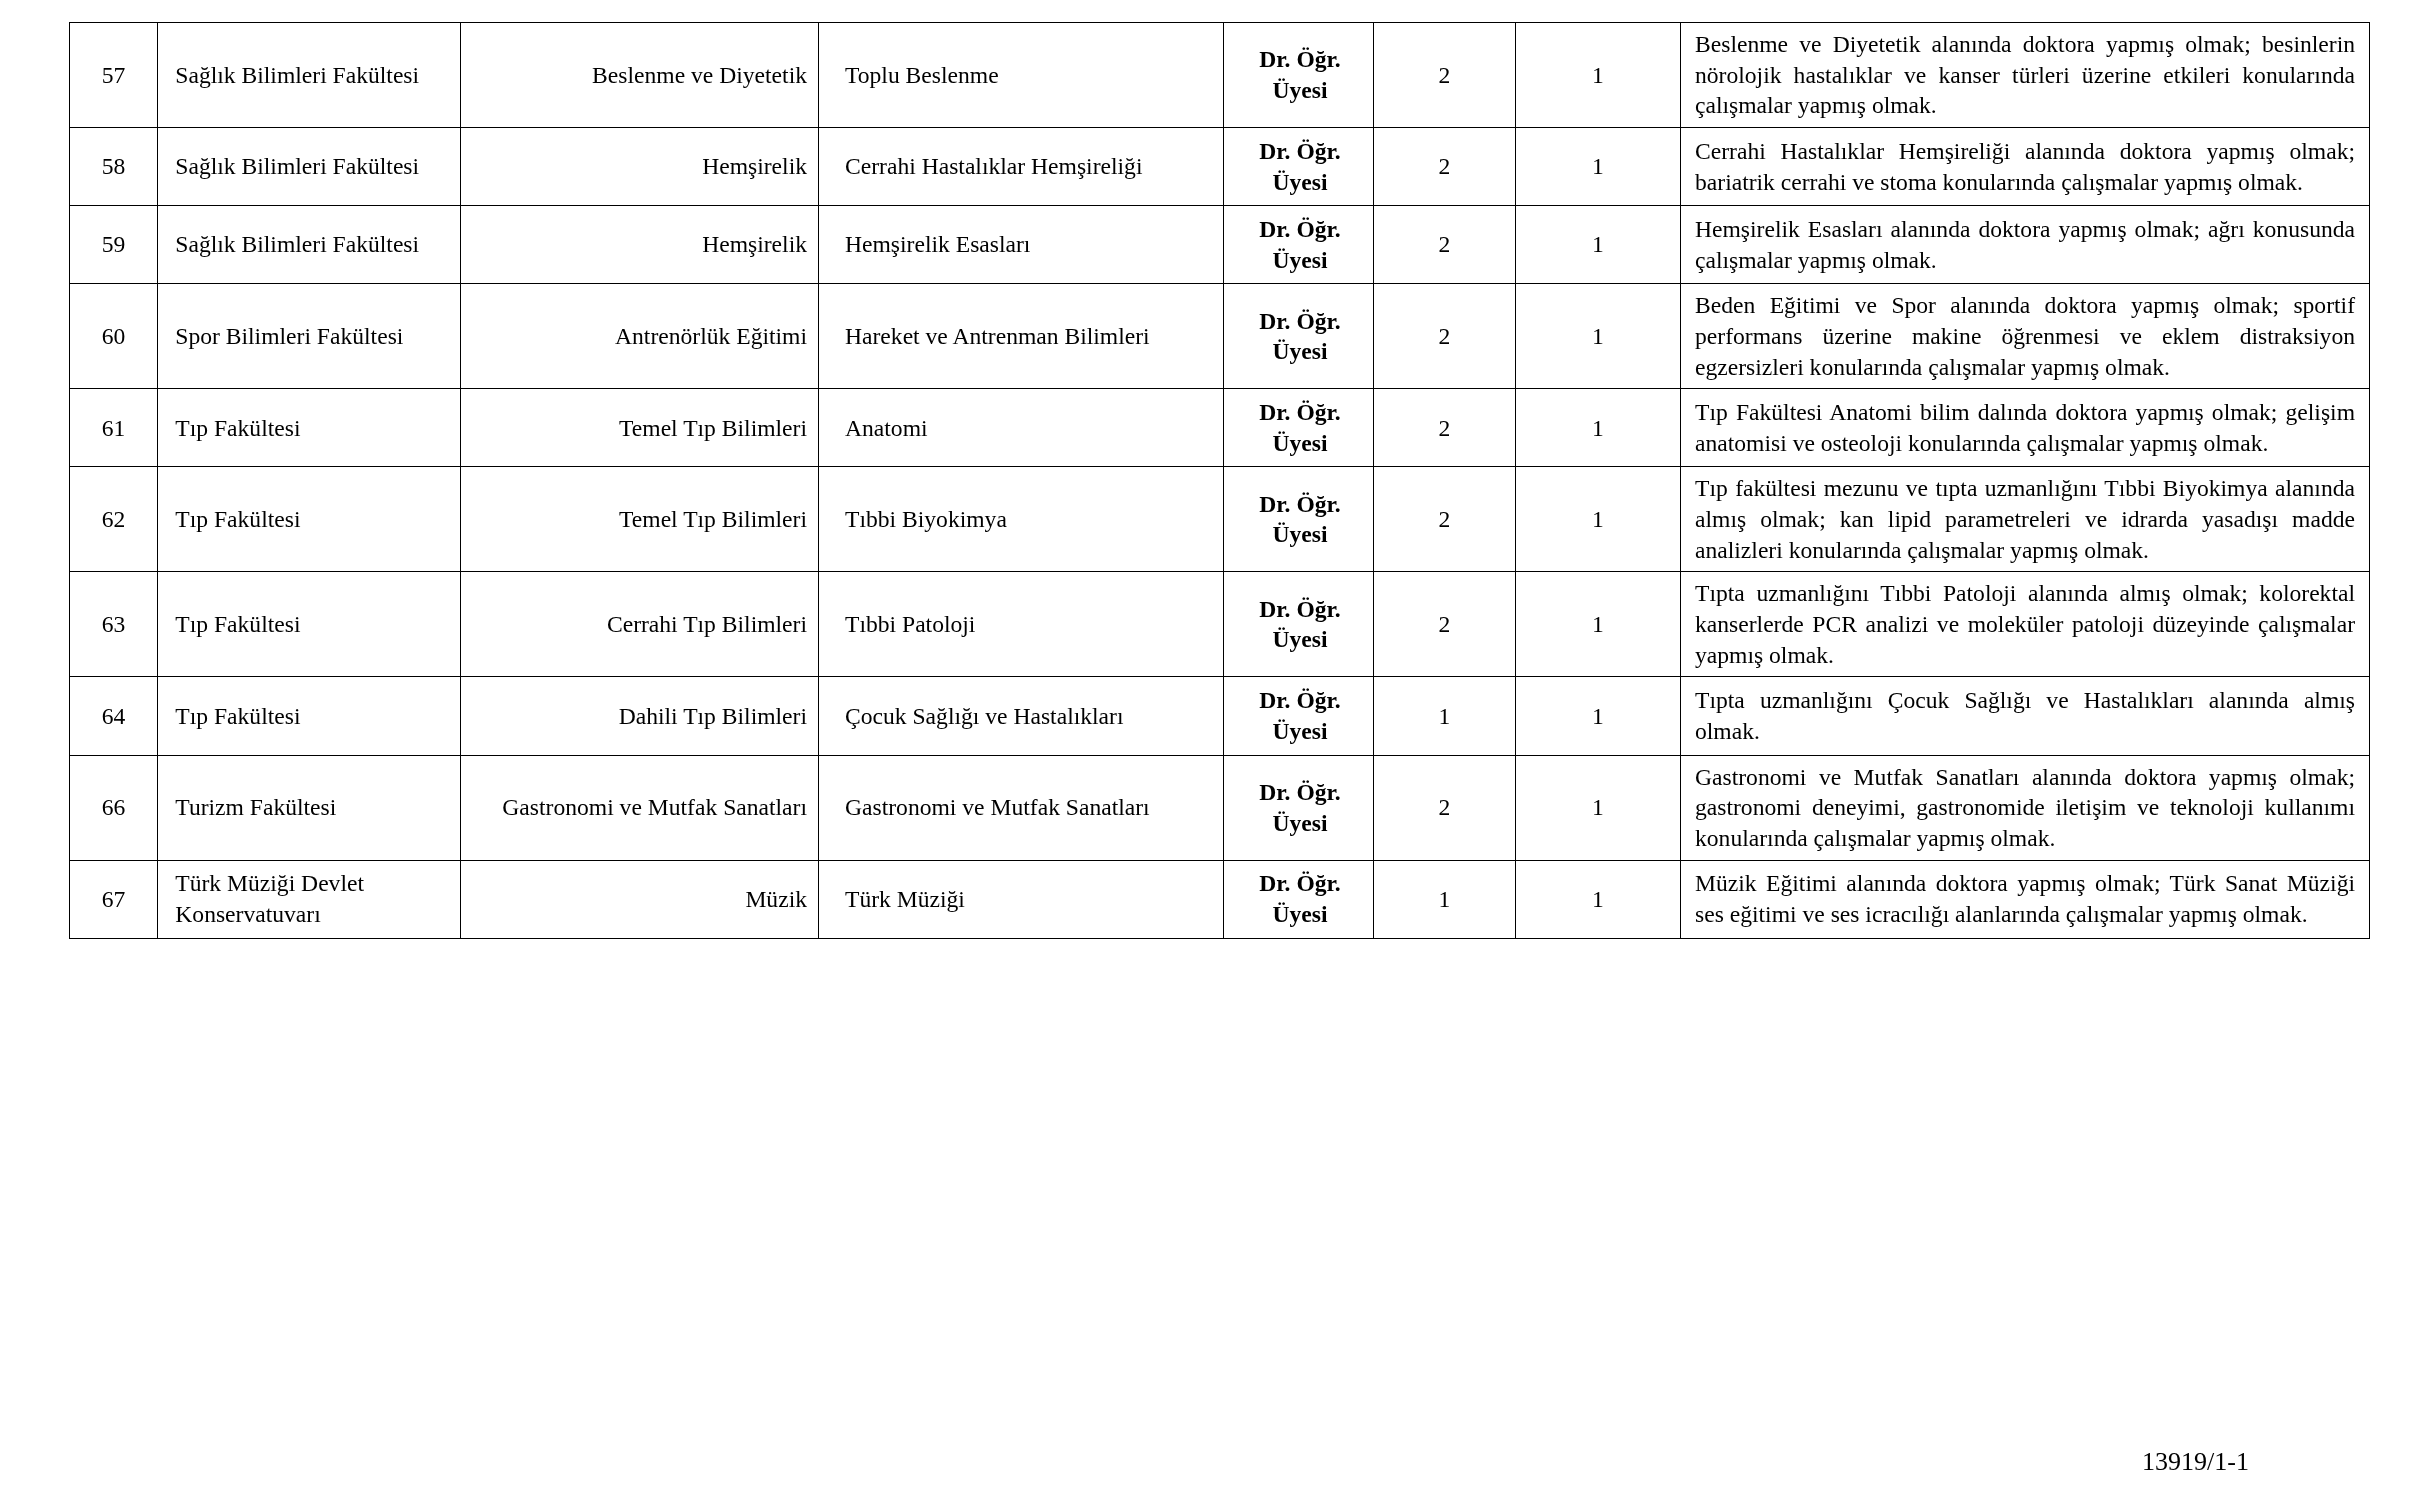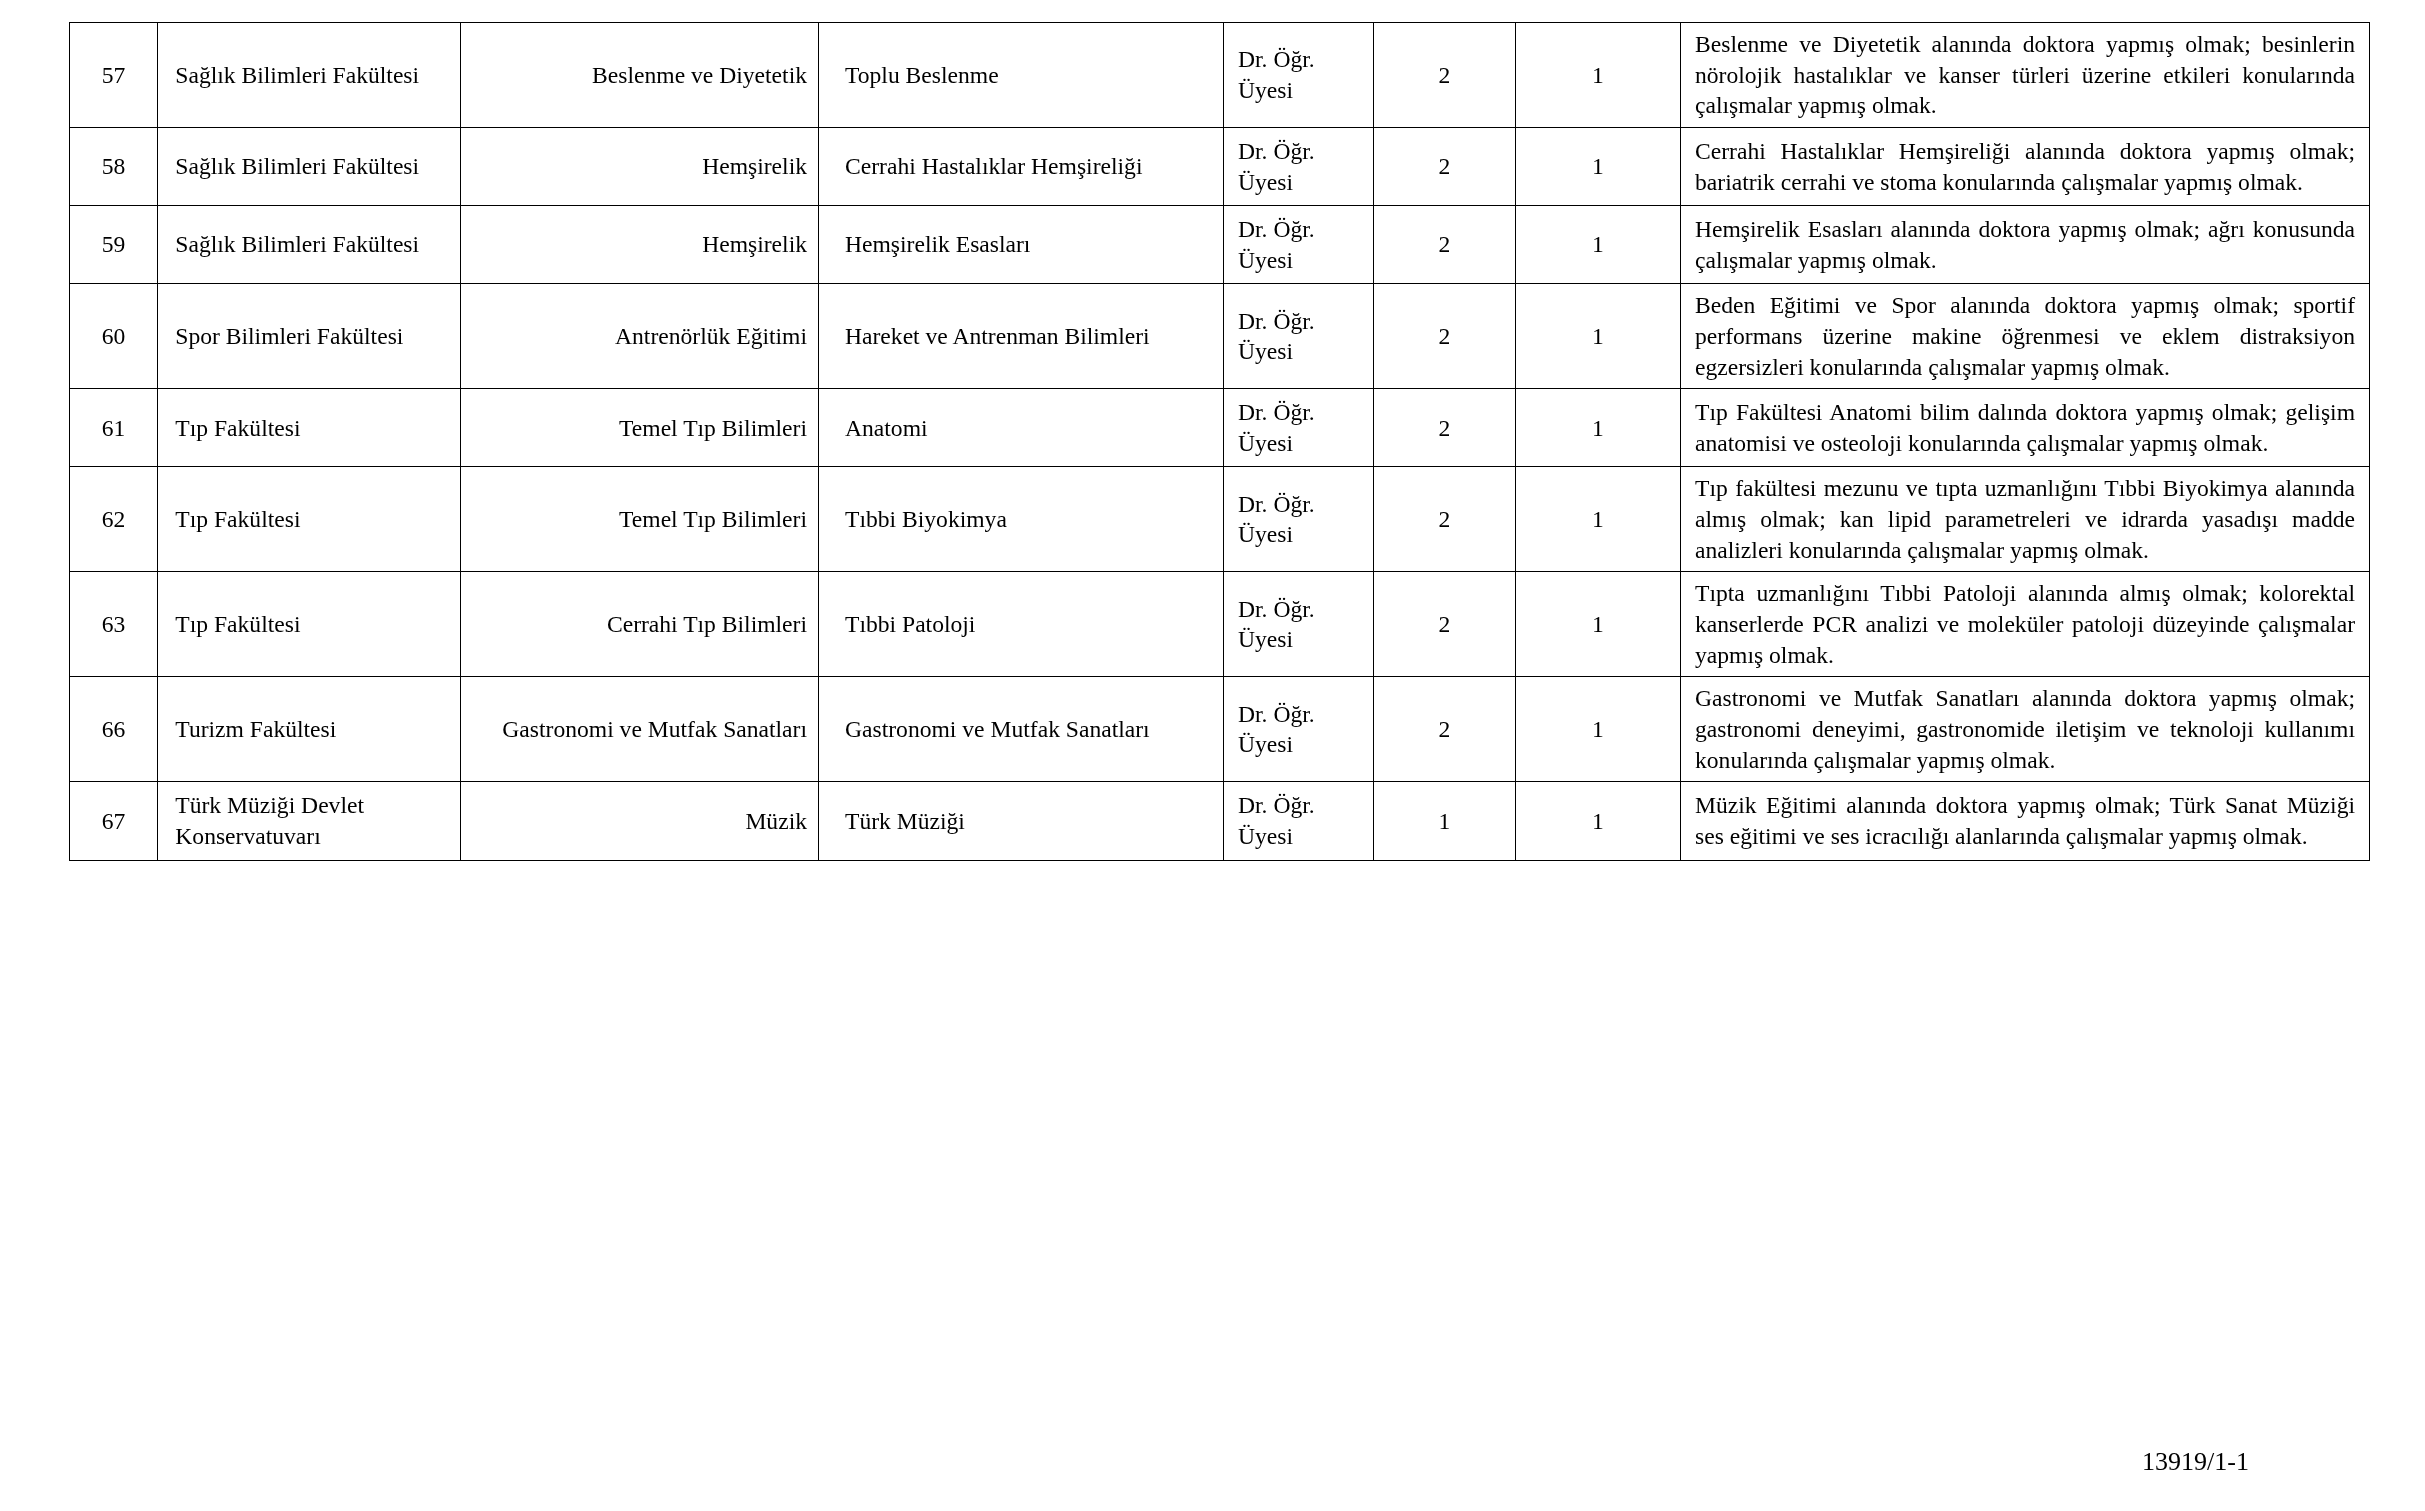--- a/index.html
+++ b/index.html
@@ -28,21 +28,21 @@
   .doc-table td {
     border: 1.6px solid #000000;
     padding: 7.9px 11px;
     vertical-align: middle;
     word-wrap: break-word;
   }
   td.c-no     { text-align: center; }
   td.c-fac    { text-align: left; padding-left: 17.3px; }
   td.c-dep    { text-align: right; padding-left: 15px; }
   td.c-field  { text-align: left; padding-left: 26px; }
-  td.c-title  { text-align: left; padding-left: 14px; }
+  td.c-title  { text-align: center; padding-left: 14px; font-weight: bold; }
   td.c-deg    { text-align: center; }
   td.c-cnt    { text-align: center; }
   td.c-desc   { text-align: justify; padding: 6px 14px; }
   .footer-ref {
     position: absolute;
     top: 1447px;
     right: 177px;
     font-size: 26px;
     font-family: "Liberation Serif", serif;
   }
@@ -126,20 +126,30 @@
     <td class="c-no">63</td>
     <td class="c-fac">Tıp Fakültesi</td>
     <td class="c-dep">Cerrahi Tıp Bilimleri</td>
     <td class="c-field">Tıbbi Patoloji</td>
     <td class="c-title">Dr. Öğr. Üyesi</td>
     <td class="c-deg">2</td>
     <td class="c-cnt">1</td>
     <td class="c-desc">Tıpta uzmanlığını Tıbbi Patoloji alanında almış olmak; kolorektal kanserlerde PCR analizi ve moleküler patoloji düzeyinde çalışmalar yapmış olmak.</td>
   </tr>
       <tr>
+    <td class="c-no">64</td>
+    <td class="c-fac">Tıp Fakültesi</td>
+    <td class="c-dep">Dahili Tıp Bilimleri</td>
+    <td class="c-field">Çocuk Sağlığı ve Hastalıkları</td>
+    <td class="c-title">Dr. Öğr. Üyesi</td>
+    <td class="c-deg">1</td>
+    <td class="c-cnt">1</td>
+    <td class="c-desc">Tıpta uzmanlığını Çocuk Sağlığı ve Hastalıkları alanında almış olmak.</td>
+  </tr>
+      <tr>
     <td class="c-no">66</td>
     <td class="c-fac">Turizm Fakültesi</td>
     <td class="c-dep">Gastronomi ve Mutfak Sanatları</td>
     <td class="c-field">Gastronomi ve Mutfak Sanatları</td>
     <td class="c-title">Dr. Öğr. Üyesi</td>
     <td class="c-deg">2</td>
     <td class="c-cnt">1</td>
     <td class="c-desc">Gastronomi ve Mutfak Sanatları alanında doktora yapmış olmak; gastronomi deneyimi, gastronomide iletişim ve teknoloji kullanımı konularında çalışmalar yapmış olmak.</td>
   </tr>
       <tr>

